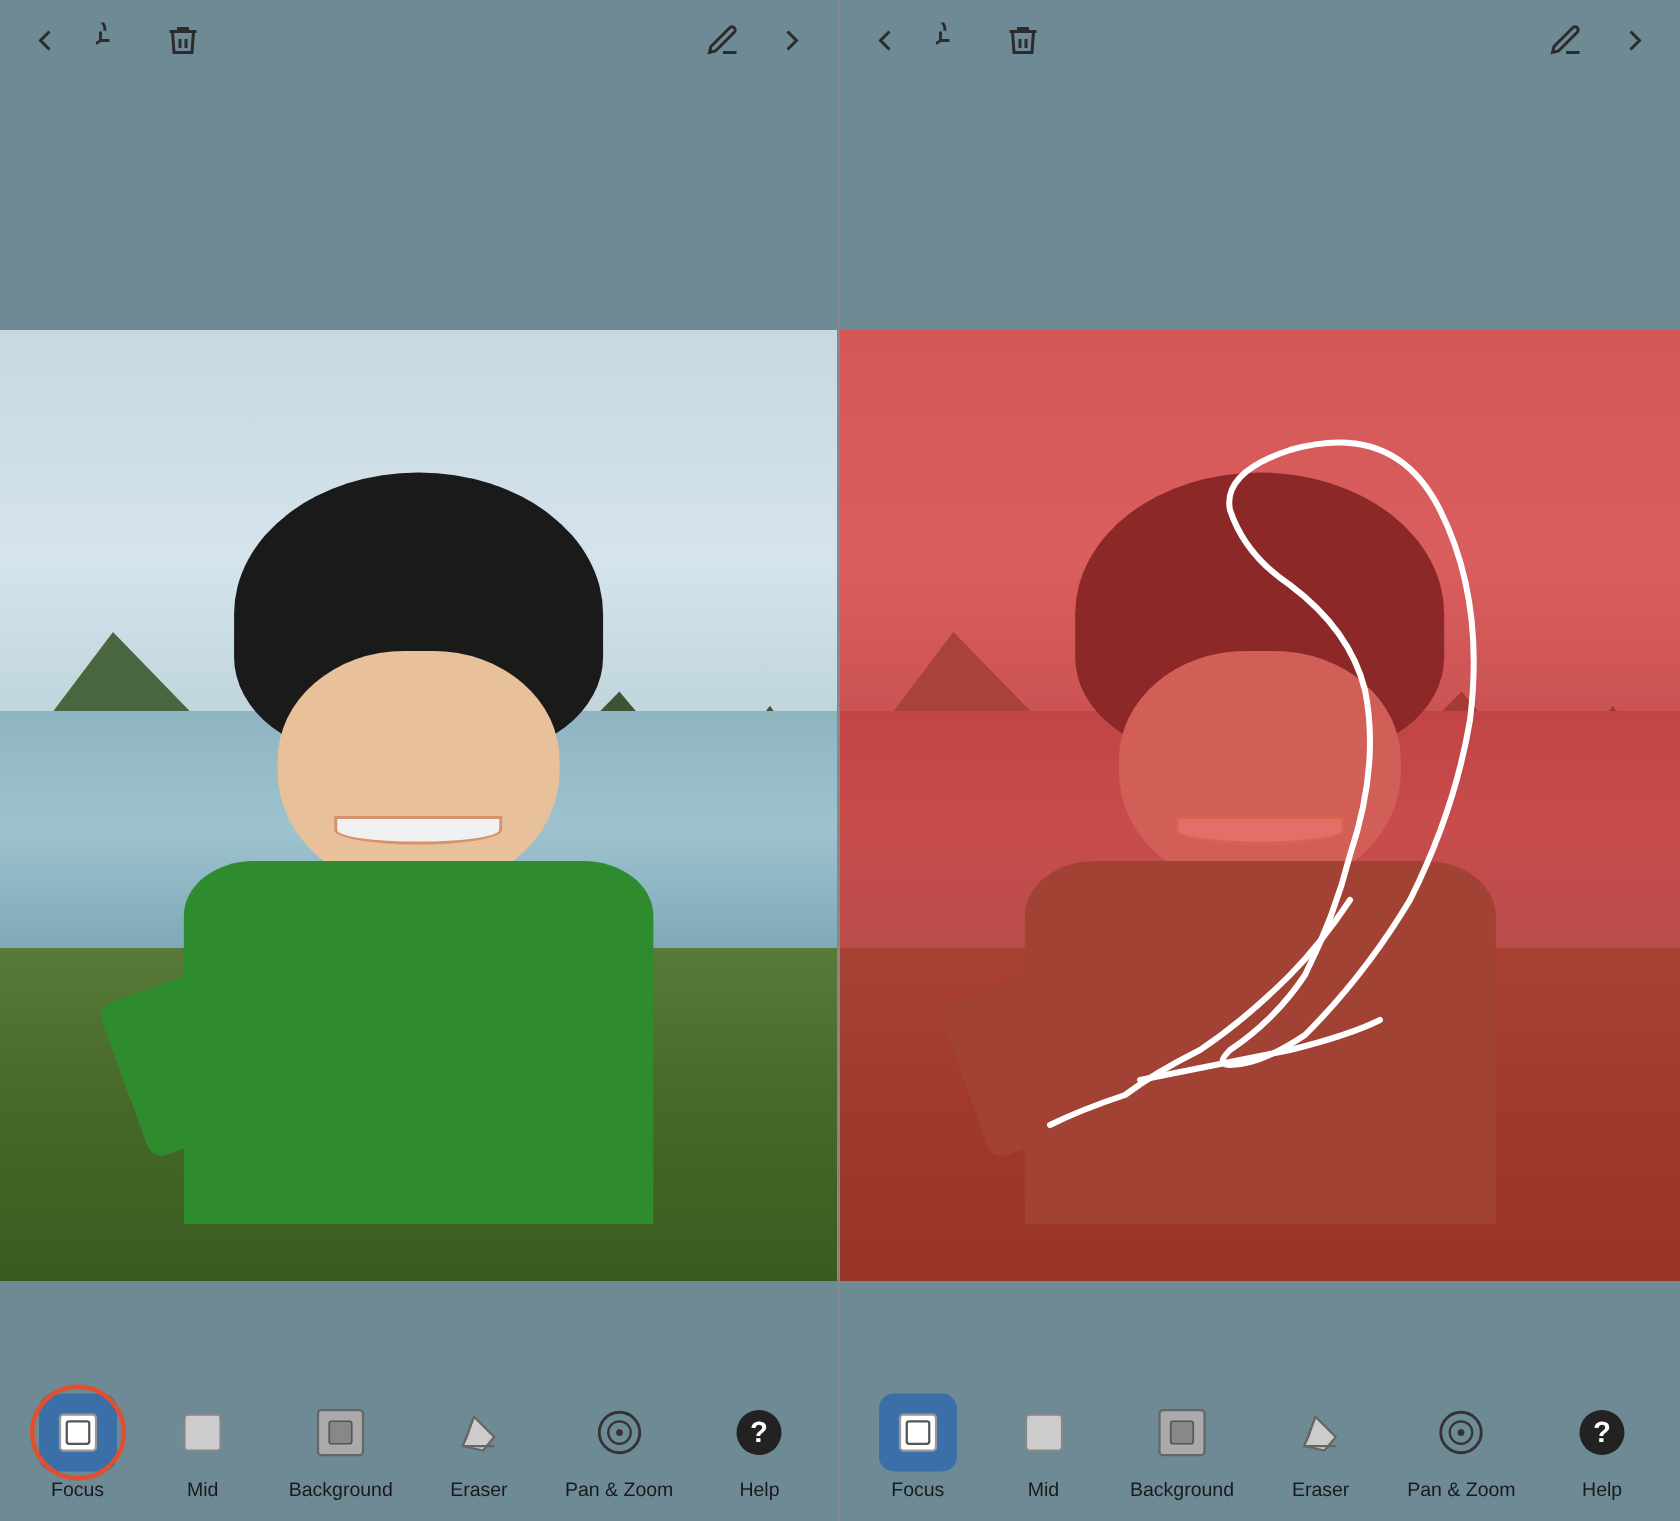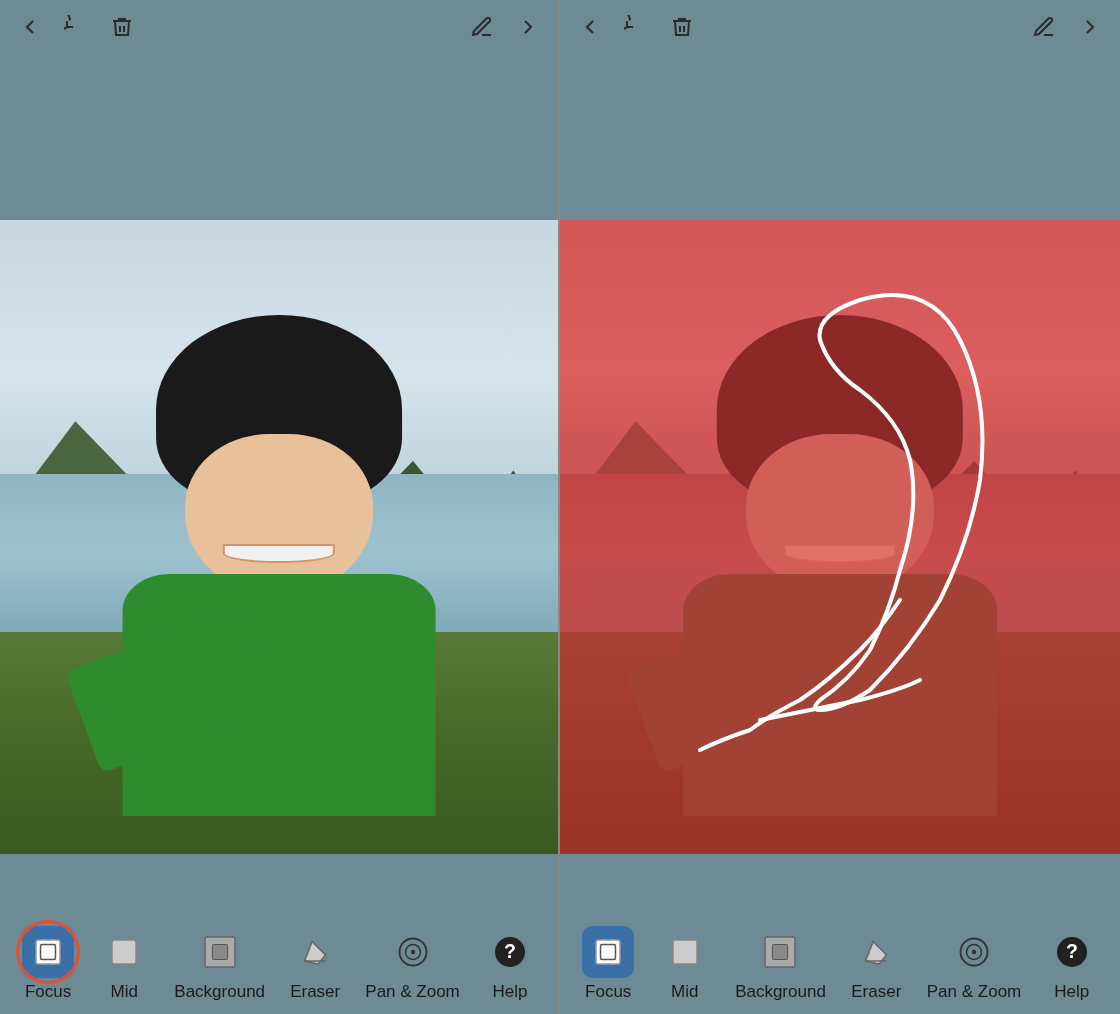--- a/index.html
+++ b/index.html
@@ -212,21 +212,21 @@
     .tool-icon-wrap.active-blue {
       background: #3b6fa8;
       border-radius: 10px;
     }
     .tool-icon-wrap.active-blue-right {
       background: #3b6fa8;
       border-radius: 10px;
     }
     .tool-label {
       font-family: -apple-system, Helvetica, Arial, sans-serif;
-      font-size: 17px;
+      font-size: 13px;
       color: #1a1a1a;
       font-weight: 400;
     }
     .focus-circle {
       position: absolute;
       top: -6px;
       left: -6px;
       width: 64px;
       height: 64px;
       border: 3px solid #e05030;

